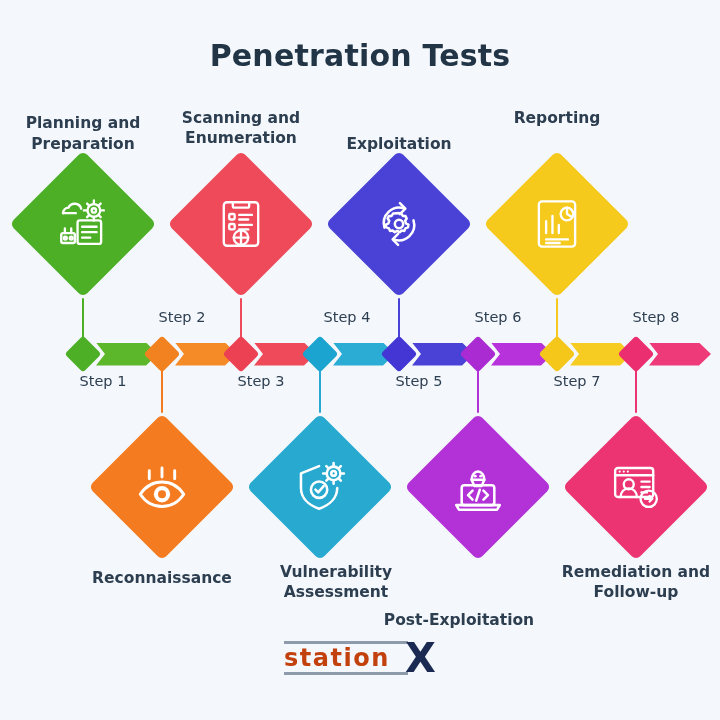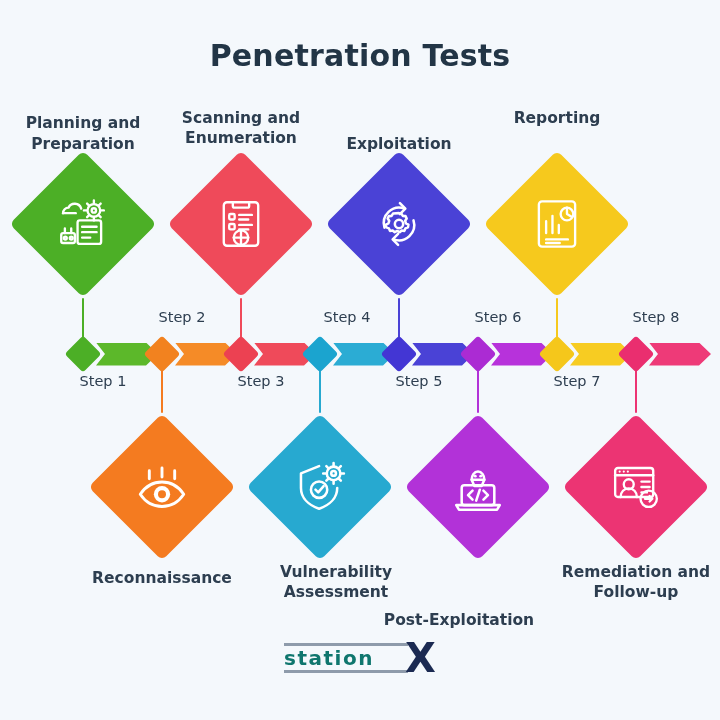--- a/index.html
+++ b/index.html
@@ -115,24 +115,24 @@
     display: flex;
     flex-direction: column;
     gap: 2px;
   }
   .logo-rule {
     height: 3px;
     background: #8e9bab;
     width: 124px;
   }
   .logo-word {
-    font-size: 20px;
+    font-size: 24px;
     font-weight: bold;
     letter-spacing: 1.5px;
-    color: #0f766e;
+    color: #c2410c;
     line-height: 1;
     font-family: "DejaVu Sans", "Liberation Sans", sans-serif;
   }
   .logo-x {
     font-size: 40px;
     font-weight: bold;
     color: #1b2a52;
     line-height: 0.92;
     margin-left: -4px;
     font-family: "DejaVu Sans", "Liberation Sans", sans-serif;

